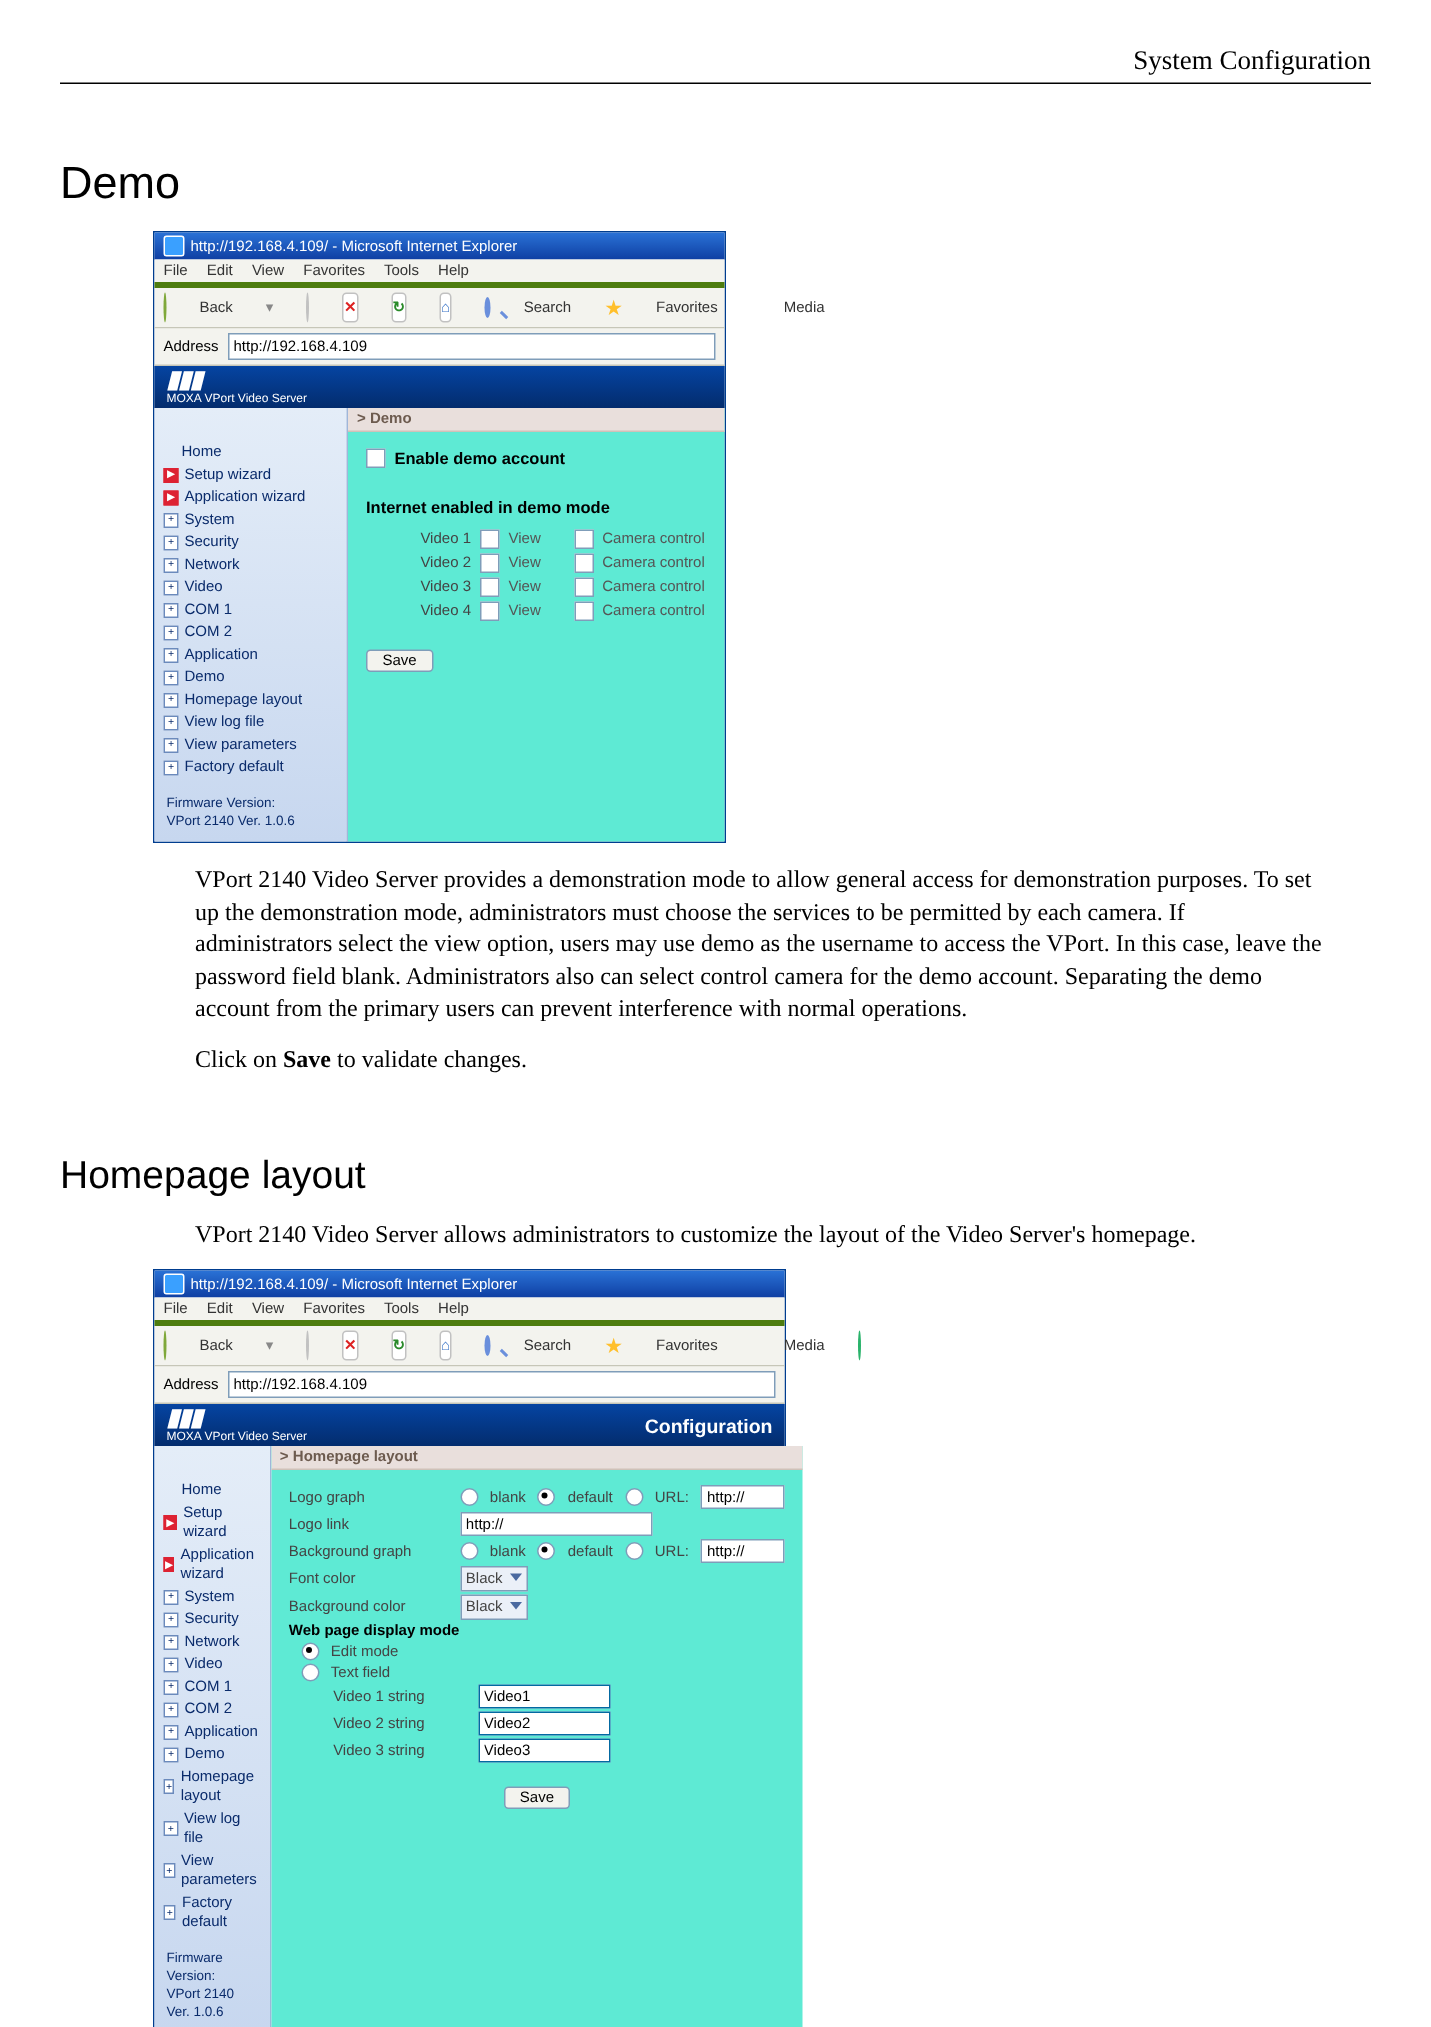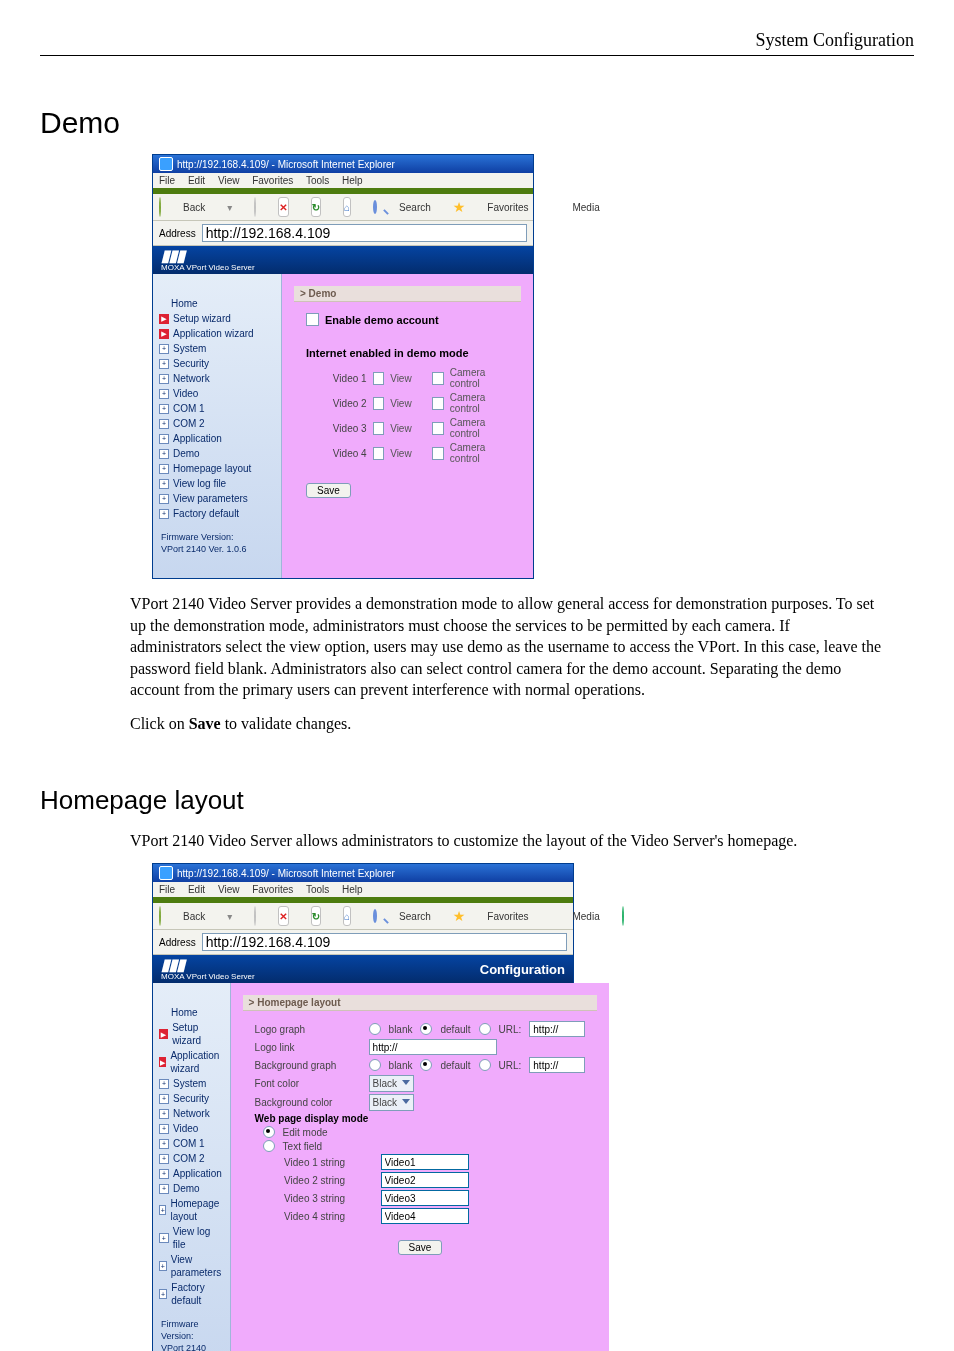--- a/index.html
+++ b/index.html
@@ -3,48 +3,48 @@
 <meta charset="utf-8">
 <style>
   body{margin:0;background:#fff;font-family:"Times New Roman",Times,serif;color:#000;font-size:16px}
   .page{width:954px;margin:0 auto;position:relative;min-height:1351px;padding:0 40px 40px 40px;box-sizing:border-box}
   .header-line{border:none;border-top:1.5px solid #000;margin:4px 0 0 0}
   .header-top{text-align:right;padding-top:30px;font-size:18px}
   .h1{font-family:Arial,Helvetica,sans-serif;font-size:30px;font-weight:normal;margin:50px 0 14px 0}
   .h2{font-family:Arial,Helvetica,sans-serif;font-size:26px;font-weight:normal;margin:50px 0 14px 0}
   .bodytext{margin-left:90px;margin-right:30px;line-height:1.35;margin-top:6px;margin-bottom:12px}
   .bodytext strong{font-weight:bold}
-  .shot-wrap{margin-left:112px;margin-top:6px;margin-bottom:14px}
+  .shot-wrap{margin-left:62px;margin-top:6px;margin-bottom:14px}
   .ie-window{font-family:Tahoma,Arial,sans-serif;font-size:10px;color:#000;border:1px solid #003d8f;background:#fff}
   .ie-title{background:linear-gradient(#2a72d6,#0f3fa3);color:#fff;padding:2px 6px;display:flex;align-items:center;gap:4px}
   .ie-title .eicon{width:12px;height:12px;background:#3aa0ff;border:1px solid #fff;border-radius:2px}
-  .ie-menu{background:#f3f3ee;border-bottom:6px solid #4d7c0f;padding:2px 6px;color:#333}
+  .ie-menu{background:#f3f3ee;border-bottom:4px solid #4d7c0f;padding:2px 6px;color:#333}
   .ie-menu span{margin-right:10px}
   .ie-tool{background:#f3f3ee;border-bottom:1px solid #c6c6b8;padding:3px 6px;display:flex;align-items:center;gap:22px;color:#333}
   .btn-round{border:1px solid #7fa83a;background:radial-gradient(circle at 30% 30%,#bff07c,#5ab41e);width:18px;height:18px;border-radius:50%;display:inline-block}
   .btn-round.grey{border-color:#c1c1c1;background:radial-gradient(circle at 30% 30%,#fff,#d9d9d9)}
   .sq{width:18px;height:18px;border:1px solid #c1c1c1;background:#fff;display:flex;align-items:center;justify-content:center;font-weight:bold;border-radius:3px}
   .mag{border:2px solid #6a8fdc;border-radius:50%;width:10px;height:10px;position:relative}
   .mag:after{content:"";position:absolute;width:6px;height:2px;background:#6a8fdc;transform:rotate(45deg);left:8px;top:9px}
   .star{color:#ffbf2b;font-size:14px;line-height:14px}
   .mediaball{width:14px;height:14px;border-radius:50%;background:radial-gradient(circle at 30% 30%,#ff8c40,#d94f00)}
   .ie-addr{background:#f3f3ee;border-bottom:1px solid #c6c6b8;padding:3px 6px;display:flex;align-items:center;gap:6px}
-  .ie-addr input{flex:1;border:1px solid #7f9db9;height:16px;font-size:14px;padding:0 3px}
+  .ie-addr input{flex:1;border:1px solid #7f9db9;height:16px;font-size:10px;padding:0 3px}
   .moxa-bar{background:linear-gradient(#0544a2,#032c6d);color:#fff;padding:2px 8px;font-family:Arial;display:flex;align-items:center;justify-content:space-between}
   .moxa-bar .mlogo{display:flex;flex-direction:column;line-height:1;font-size:8px}
   .moxa-bar .mlogo .m{font-size:16px;font-weight:bold;letter-spacing:-1px;font-style:italic}
   .moxa-bar .conf{font-weight:bold;color:#fff;font-size:13px}
   .app{display:flex;align-items:stretch}
   .nav{width:128px;background:linear-gradient(#e4edf8,#c7d7ef);border-right:1px solid #9fb6d9;font-size:10px;color:#0a2b6b;padding:4px 0 8px 0}
   .nav .top{color:#6b8abc;padding:2px 8px 6px 8px;font-size:9px}
   .nav .item{display:flex;align-items:center;gap:4px;padding:1px 6px;line-height:13px}
   .nav .item .box{width:8px;height:8px;border:1px solid #6b8abc;background:#fff;display:flex;align-items:center;justify-content:center;font-size:7px;color:#0a2b6b;line-height:7px}
   .nav .item .box.arrow{background:#d23;color:#fff;border-color:#d23}
   .nav .fw{margin:10px 8px 0 8px;color:#0a2b6b;font-size:9px;line-height:12px}
-  .panel{flex:1;background:#f0abfc;padding:12px;font-size:10px}
+  .panel{flex:1;background:#5eead4;padding:0;font-size:10px}
   .panel .crumb{background:#e9dfdc;color:#6d5b4f;font-weight:bold;padding:2px 6px;border-bottom:1px solid #cfc1b8}
   .panel .inner{padding:8px 12px}
   .panel .sect{font-weight:bold;font-size:11px;color:#000;margin:4px 0 8px 0}
   .row{display:flex;align-items:center;gap:6px;margin:3px 0;color:#555}
   .row .lab{width:70px;text-align:right;color:#444}
   .cbx{width:11px;height:11px;border:1px solid #7f9db9;background:#fff;display:inline-block}
   .savebtn{border:1px solid #7f9db9;border-radius:3px;background:#f3f3ee;padding:1px 10px;font-size:10px;display:inline-block;margin-top:6px}
   
   .hp-row{display:flex;align-items:center;gap:8px;margin:2px 0;font-size:10px;color:#444}
   .hp-row .lab2{width:106px;color:#444}
@@ -389,24 +389,20 @@
                 <input value="Video1" style="">
               </div>
             <div class="vs-row">
                 <span class="lab3">Video 2 string</span>
                 <input value="Video2" style="">
               </div>
             <div class="vs-row">
                 <span class="lab3">Video 3 string</span>
                 <input value="Video3" style="">
               </div>
-            <div class="vs-row">
-                <span class="lab3">Video 4 string</span>
-                <input value="Video4" style="">
-              </div>
             <div style="height:8px"></div>
             <div style="text-align:center"><span class="savebtn">Save</span></div>
             <div style="height:50px"></div>
           </div>
         </div>
       </div>
     </div>
   </div>
 
 </div>

